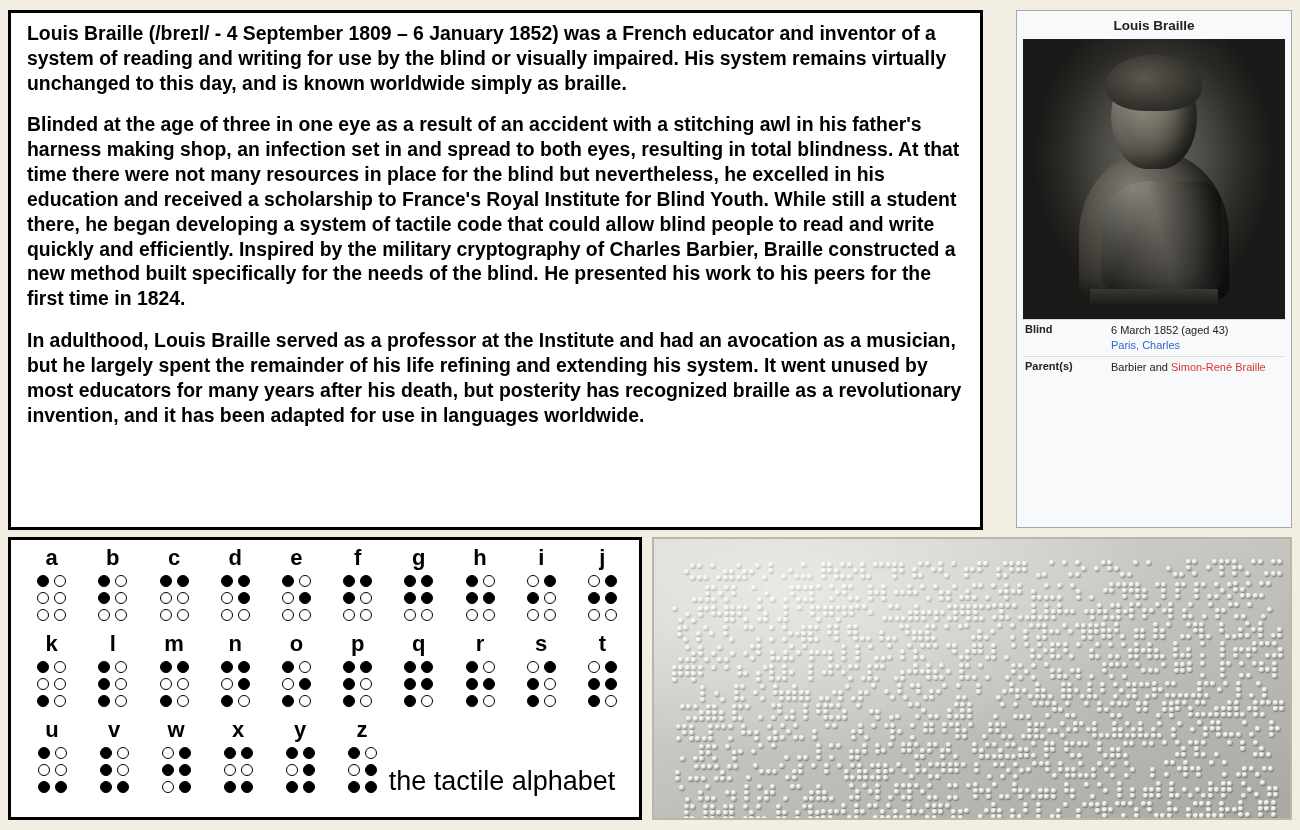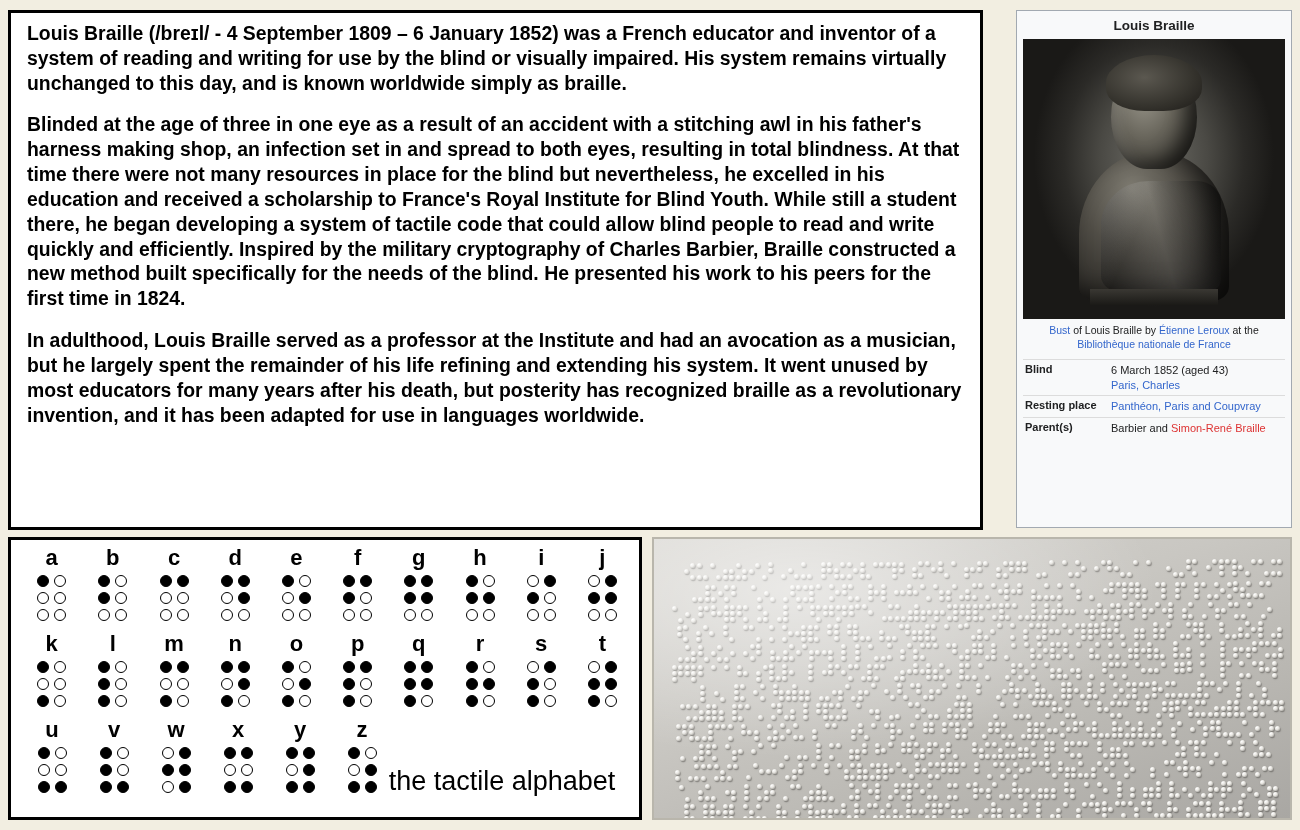--- a/index.html
+++ b/index.html
@@ -275,36 +275,29 @@
     <div class="bust-bg"></div>
     <div class="bust-silhouette">
       <div class="bust-shoulders"></div>
       <div class="bust-drape"></div>
       <div class="bust-head"></div>
       <div class="bust-hair"></div>
       <div class="bust-base"></div>
     </div>
   </div>
 
-  <div id="infobox-caption">
-    <span class="lnk">Bust</span><span> of Louis Braille by </span><span class="lnk">Étienne Leroux</span><span> at the </span><span class="lnk">Bibliothèque nationale de France</span>
-  </div>
 
   <table id="infobox-table">
     <tbody>
       <tr>
         <th>Blind</th>
         <td>
           <div>6 March 1852 (aged 43)</div>
           <div class="lnk">Paris, Charles</div>
         </td>
-      </tr>
-      <tr>
-        <th>Resting place</th>
-        <td class="lnk">Panthéon, Paris and Coupvray</td>
       </tr>
       <tr>
         <th>Parent(s)</th>
         <td>
           <span>Barbier and </span><span class="lnk-red">Simon-René Braille</span>
         </td>
       </tr>
     </tbody>
   </table>
 </div>

